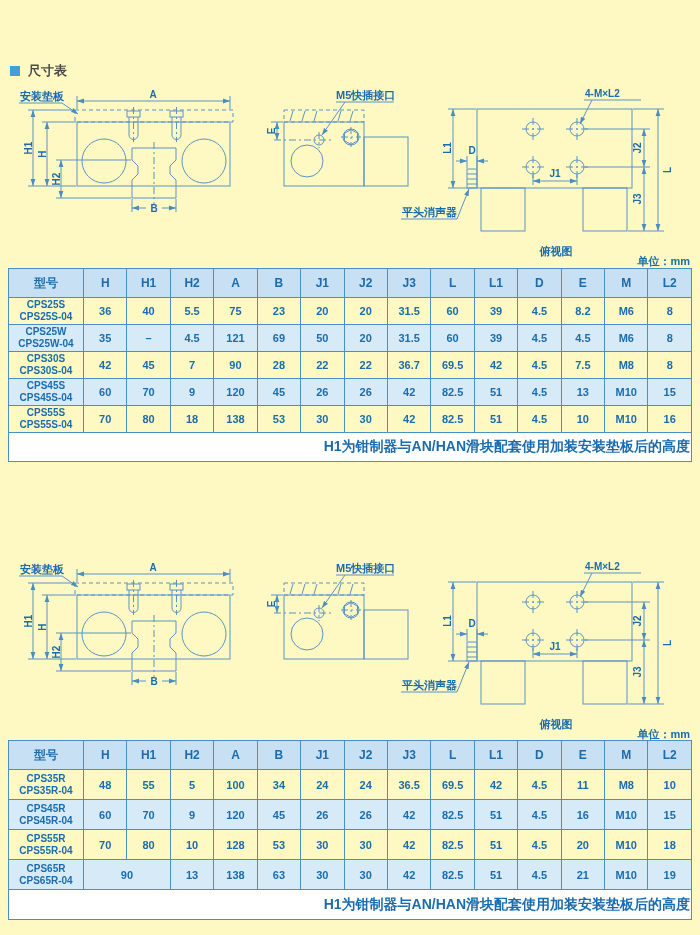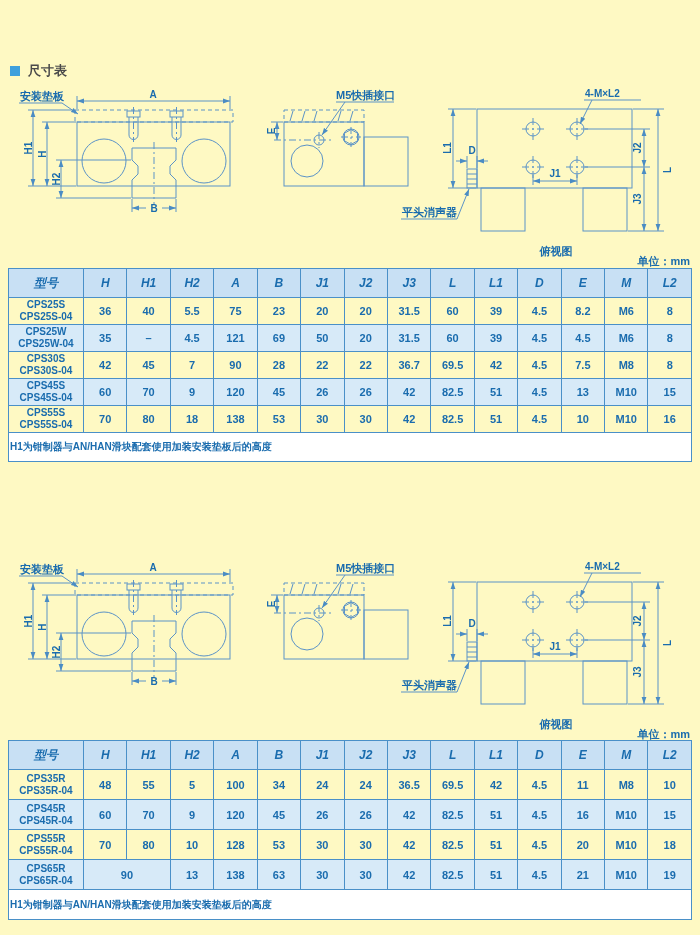--- a/index.html
+++ b/index.html
@@ -32,27 +32,27 @@
   svg.drawing text{fill:var(--label);stroke:none !important;font-family:"Liberation Sans",sans-serif;
     font-size:10px;font-weight:bold;}
   svg.drawing text.cn{font-size:11px;}
 
   table.dim-table{position:absolute;left:8px;width:684px;border-collapse:collapse;table-layout:fixed;
     font-size:11px;font-weight:bold;color:var(--label);}
   .t1{top:268px;}
   .t2{top:740px;}
   .dim-table th,.dim-table td{border:1px solid var(--tborder);text-align:center;vertical-align:middle;
     padding:1px;overflow:hidden;}
-  .dim-table th{background:var(--thead);font-size:12px;height:26px;font-style:italic;}
+  .dim-table th{background:var(--thead);font-size:12px;height:26px;}
   .dim-table th:first-child{width:72px;}
   .t1 tbody tr{height:27px;}
   .t2 tbody tr{height:30px;}
   .dim-table tbody tr:nth-child(even):not(.note-row) td{background:var(--stripe);}
   .dim-table td.model{font-size:10px;line-height:1.2;}
-  .dim-table tr.note-row td{background:#fff;text-align:left;font-size:10px;height:26px;}
+  .dim-table tr.note-row td{background:#fff;text-align:right;font-size:14px;height:26px;}
 </style>
 </head>
 <body>
 
 <div class="page">
 
   <div class="section-title">
     <span class="sq"></span>
     <span>尺寸表</span>
   </div>

